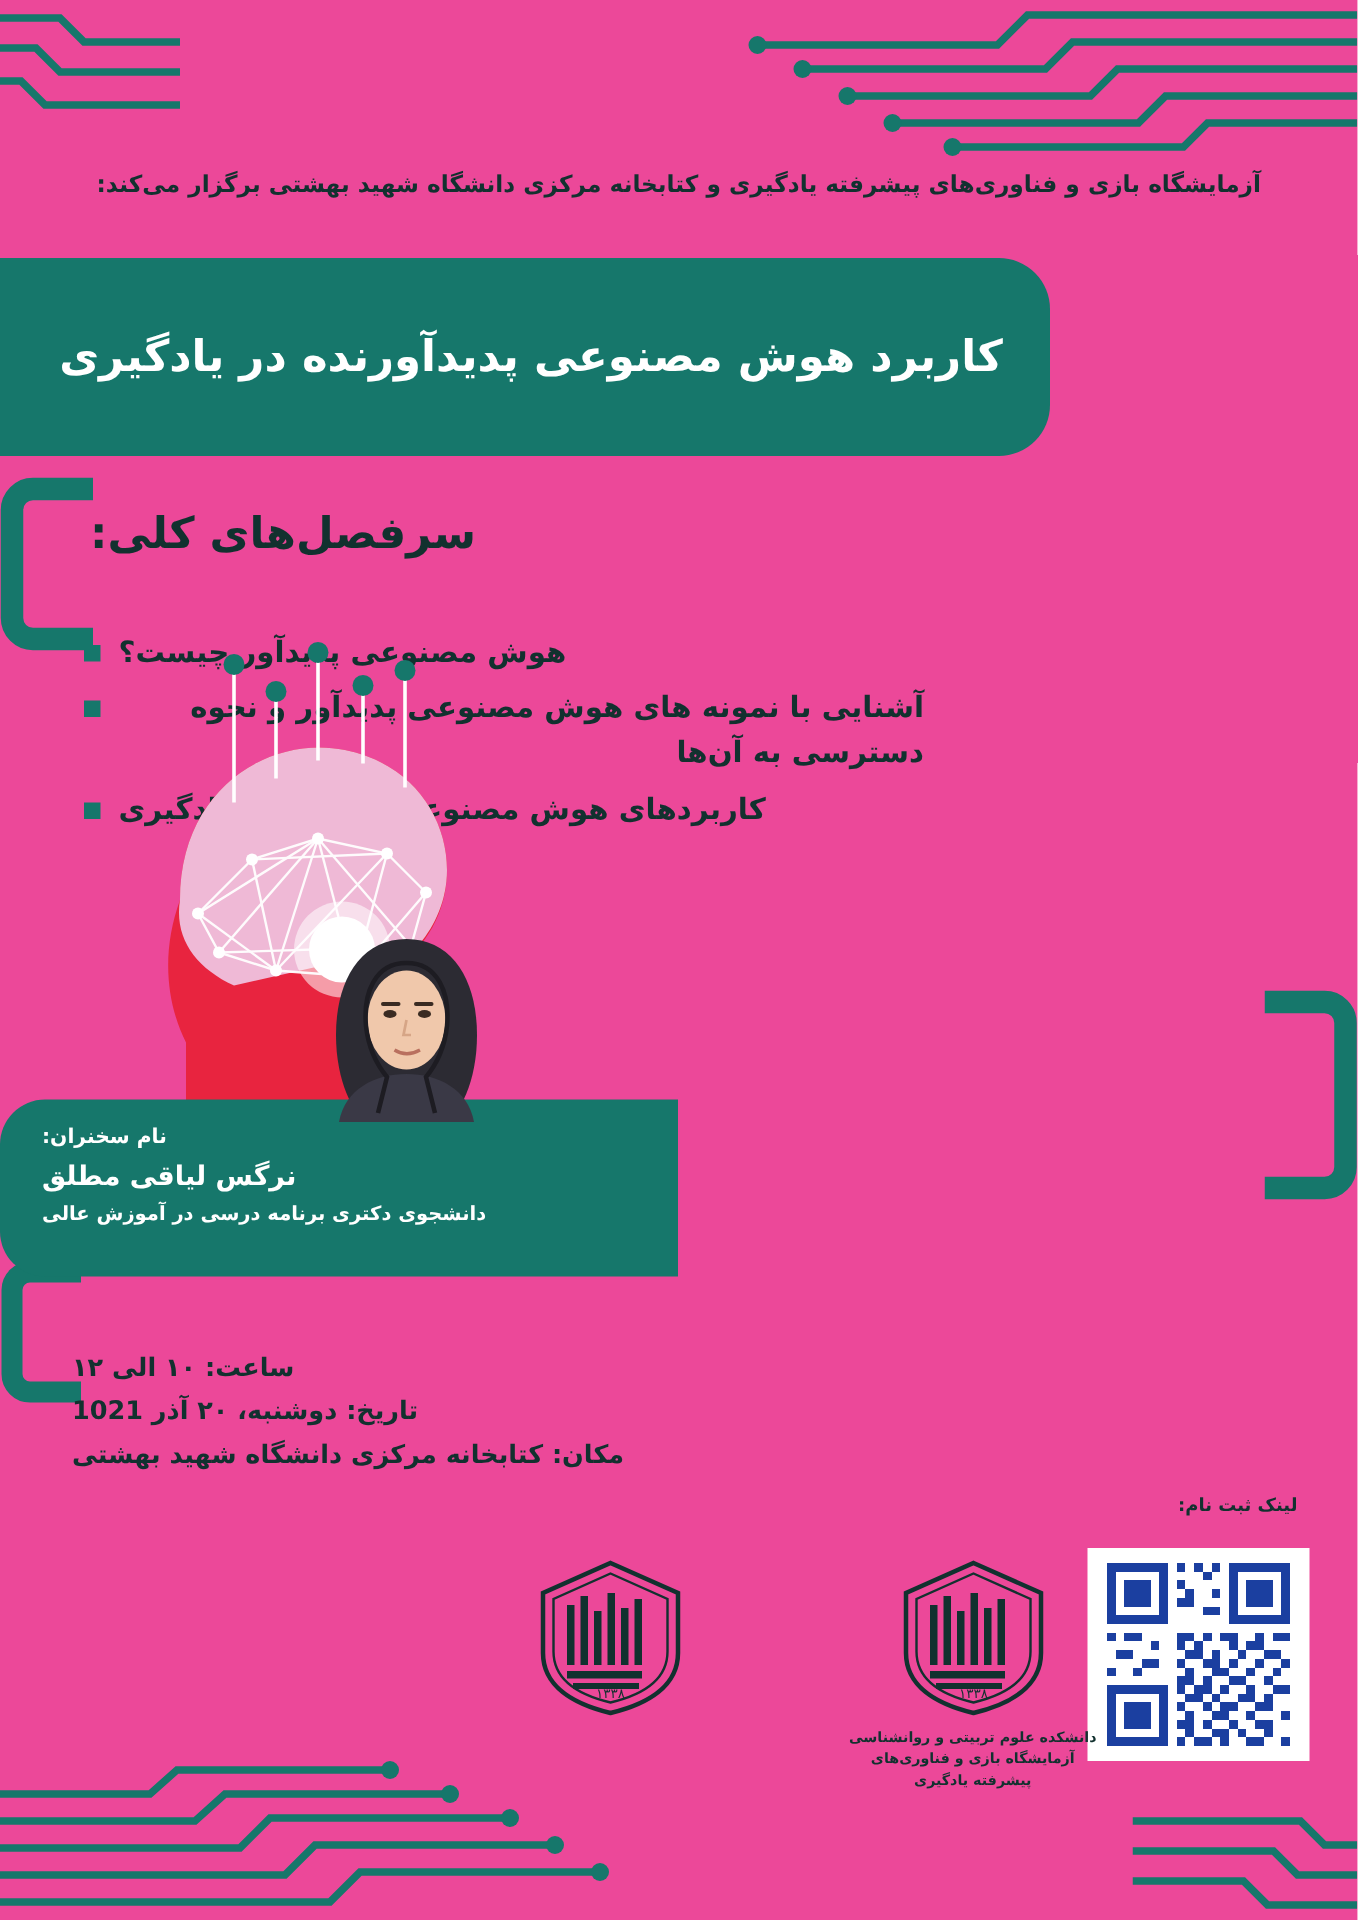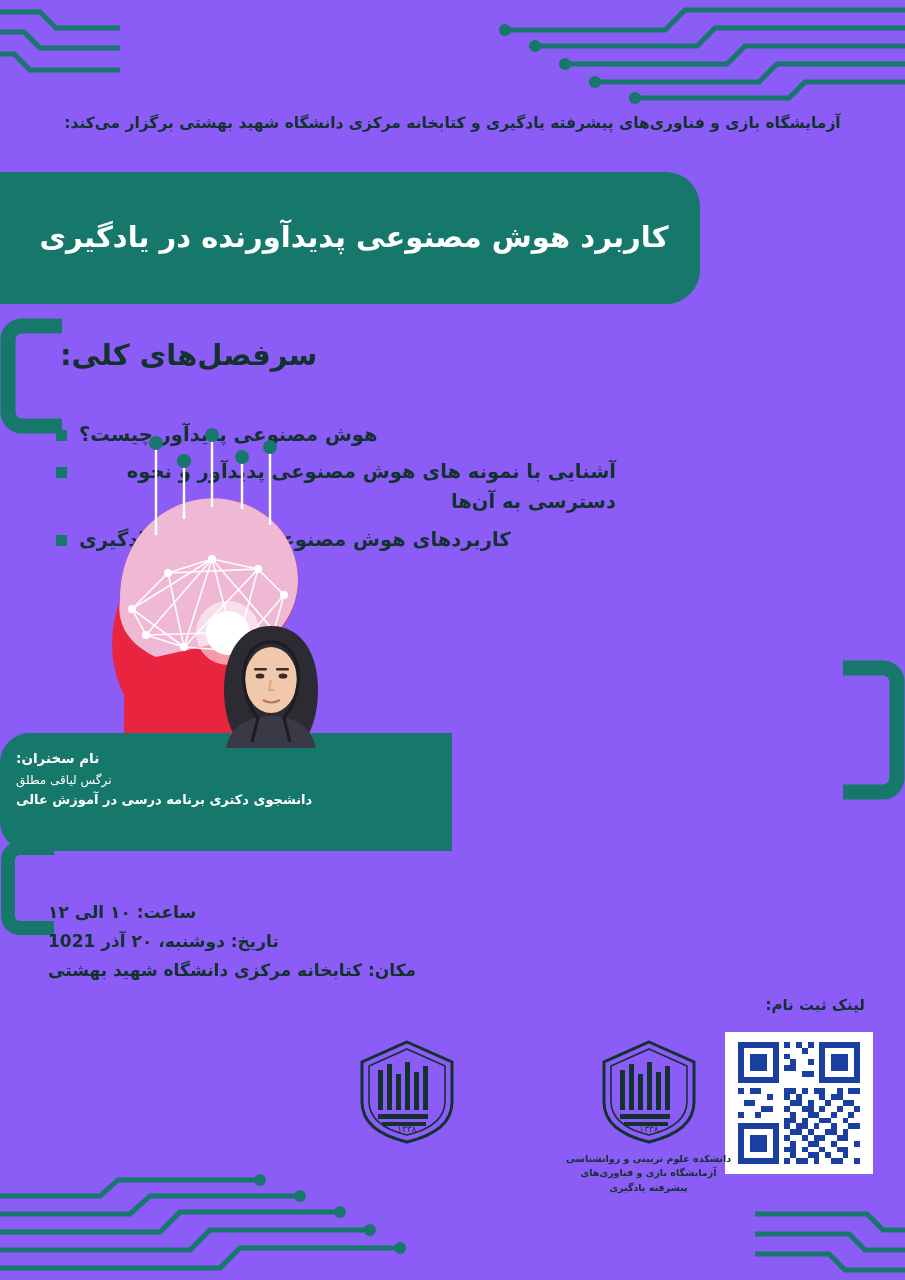--- a/index.html
+++ b/index.html
@@ -8,21 +8,21 @@
     background: #ffffff;
   }
   body {
     font-family: "DejaVu Sans", "Liberation Sans", sans-serif;
   }
   .poster {
     position: relative;
     width: 905px;
     height: 1280px;
     overflow: hidden;
-    background: #8b5cf6;
+    background: #ec4899;
   }
 
   
   .circuit {
     position: absolute;
     pointer-events: none;
   }
   .circuit svg { display: block; }
 
   
@@ -124,37 +124,38 @@
     left: 0;
     top: 733px;
     width: 452px;
     height: 118px;
     background: #16776b;
     border-top-left-radius: 30px;
     border-bottom-left-radius: 30px;
   }
   .speaker-text {
     position: absolute;
-    left: 16px;
+    left: 0;
     top: 748px;
     width: 430px;
     padding-right: 0;
+    padding-left: 28px;
     box-sizing: border-box;
     text-align: left;
     direction: rtl;
     color: #ffffff;
   }
   .speaker-label {
     font-size: 13.5px;
     font-weight: bold;
     line-height: 1.6;
   }
   .speaker-name {
-    font-size: 12px;
-    font-weight: normal;
+    font-size: 18px;
+    font-weight: bold;
     line-height: 1.7;
   }
   .speaker-role {
     font-size: 13px;
     font-weight: bold;
     line-height: 1.6;
   }
   .speaker-photo {
     position: absolute;
     left: 206px;
@@ -177,21 +178,21 @@
     font-size: 17px;
     font-weight: bold;
     line-height: 1.72;
   }
 
   
   .reg-label {
     position: absolute;
     right: 40px;
     top: 996px;
-    font-size: 15px;
+    font-size: 12px;
     font-weight: bold;
     color: #12312f;
     direction: rtl;
   }
   .qr-box {
     position: absolute;
     right: 32px;
     top: 1032px;
     width: 148px;
     height: 142px;

